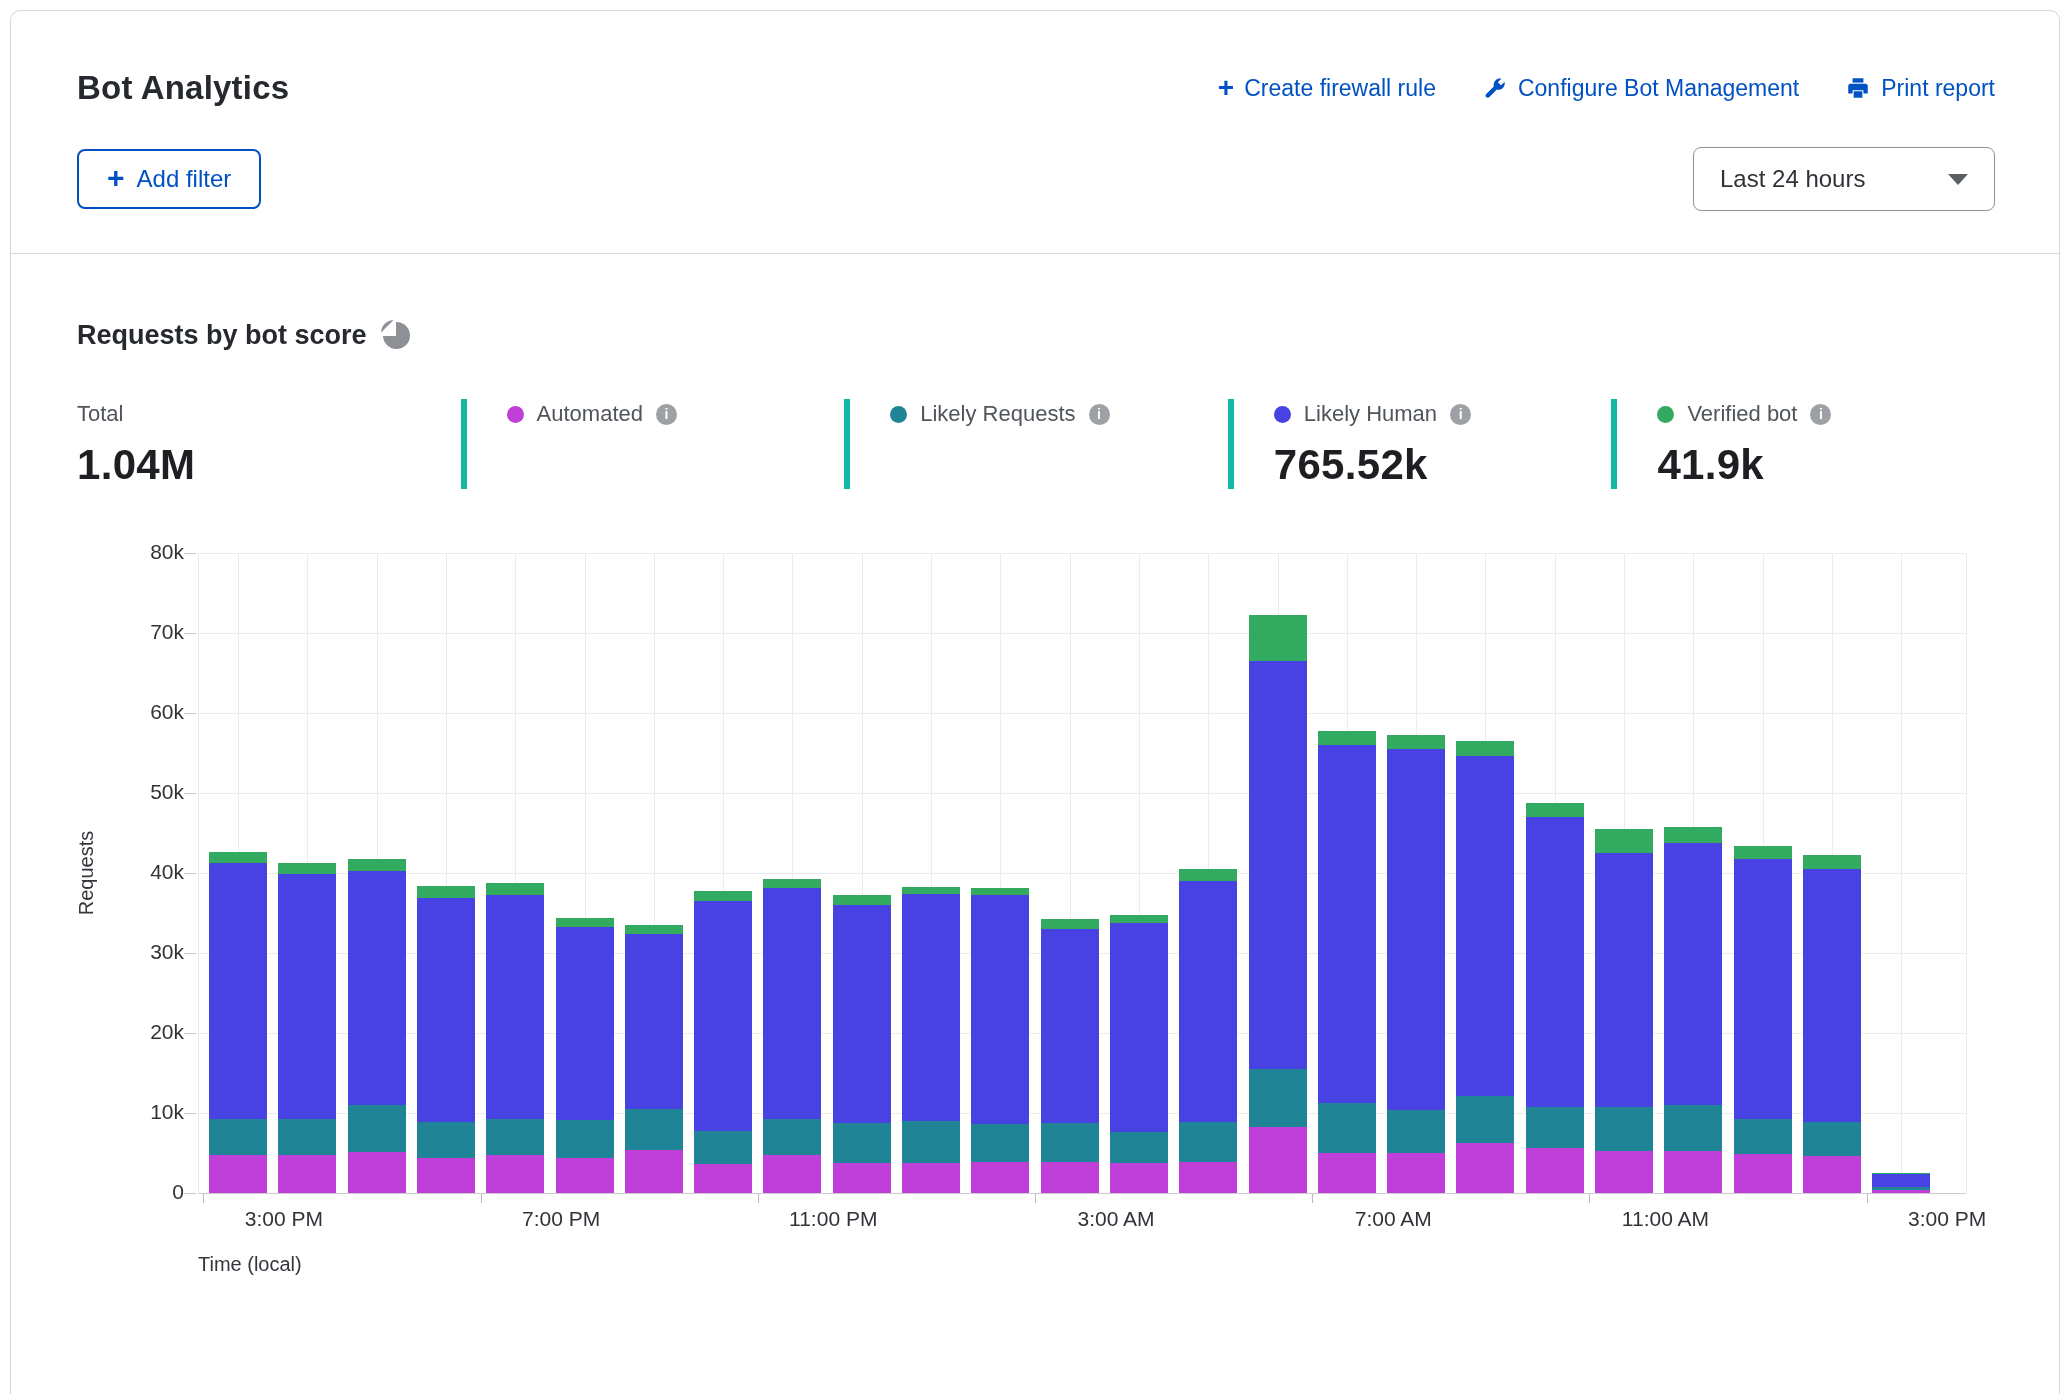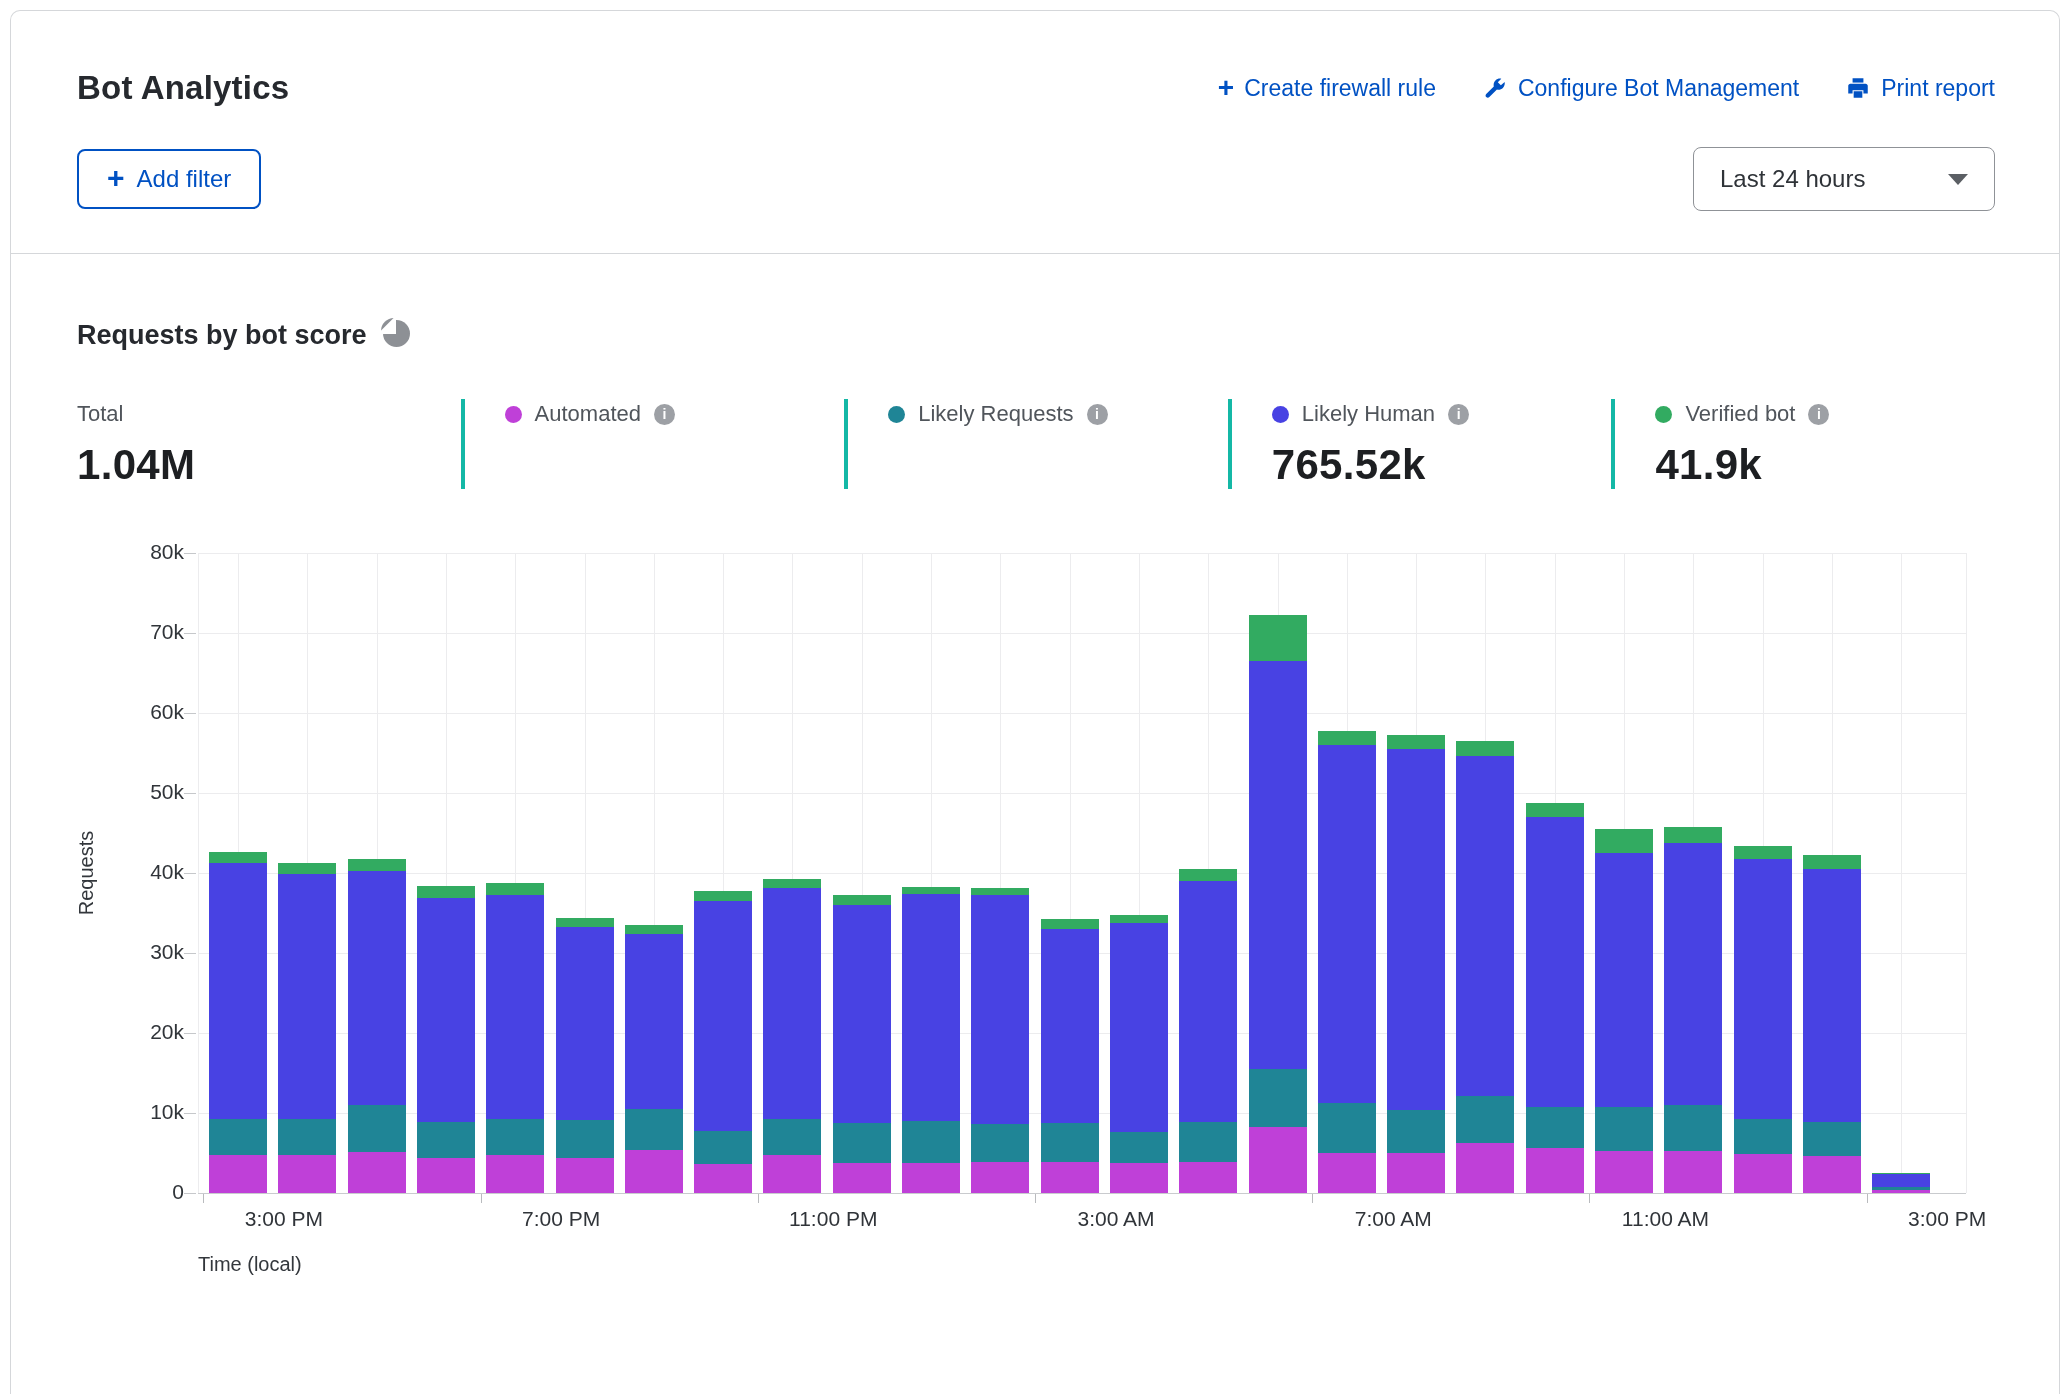--- a/index.html
+++ b/index.html
@@ -25,31 +25,31 @@
                     font-size:24px; cursor:pointer; font-family:inherit; }
   .add-filter-btn .plus { font-size:30px; font-weight:600; line-height:1; margin-top:-2px; }
   .time-range { display:flex; align-items:center; justify-content:space-between; width:302px; height:64px;
                 padding:0 26px; border:1px solid #8f9297; border-radius:8px; background:#fff;
                 font-size:24px; color:#2f3338; cursor:pointer; }
   .caret { width:0; height:0; border-left:10px solid transparent; border-right:10px solid transparent;
            border-top:11px solid #5b5f64; }
 
   
   .section { padding:0 64px 0 66px; }
-  .section-head { display:flex; gap:16px; margin-top:66px; }
+  .section-head { display:flex; align-items:center; gap:16px; margin-top:66px; }
   .section-title { font-size:27px; font-weight:700; color:#26292e; }
   .pie-icon { position:relative; width:27px; height:27px; border-radius:50%;
               background:conic-gradient(#8d9095 0deg 268deg, transparent 268deg 360deg); }
   .pie-icon::after { content:""; position:absolute; left:-2px; top:-2px; width:13px; height:13px;
               border-radius:13px 0 0 0; background:#8d9095;
               clip-path:polygon(0 0,100% 0,0 100%); }
 
   
   .stats-row { display:grid; grid-template-columns:repeat(5,1fr); margin-top:48px; }
-  .stat-col { padding-left:40px; border-left:4px solid #14b8a6; }
+  .stat-col { padding-left:40px; border-left:6px solid #14b8a6; }
   .stat-col:first-child { padding-left:0; border-left:none; }
   .stat-label-row { display:flex; align-items:center; gap:13px; font-size:22px; color:#50555b; height:30px; }
   .legend-dot { width:17px; height:17px; border-radius:50%; flex:none; }
   .info-icon { width:21px; height:21px; border-radius:50%; background:#9da0a5; color:#fff;
                font-size:14px; font-weight:700; display:flex; align-items:center; justify-content:center;
                cursor:pointer; flex:none; }
   .stat-value { font-size:42px; font-weight:700; color:#1d1f22; margin-top:12px; letter-spacing:.3px; }
 
   
   .chart { position:relative; margin:64px 0 0 121px; width:1768px; height:730px; }

